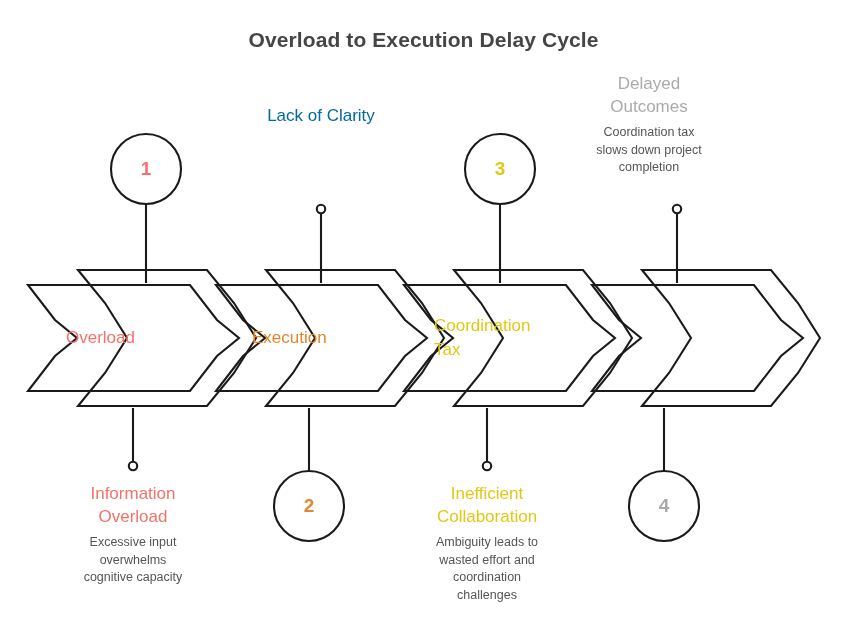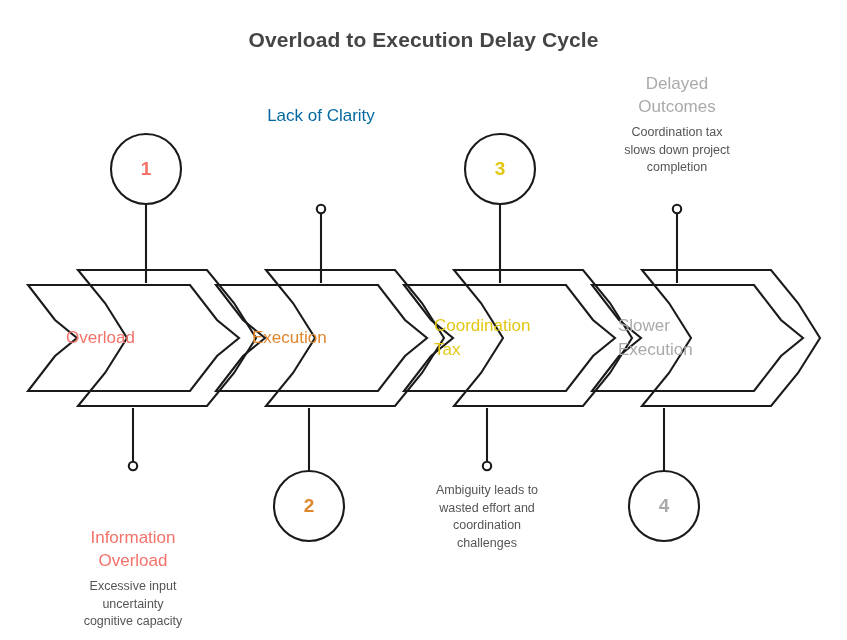--- a/index.html
+++ b/index.html
@@ -125,51 +125,51 @@
     </g>
   </svg>
 
   <div class="stage-label" style="left: 66px; top: 326px; color: rgb(244, 114, 106);">Overload</div>
 
   <div class="stage-label" style="left: 252px; top: 326px; color: rgb(224, 134, 44);">Execution</div>
 
   <div class="stage-label" style="left: 434px; top: 314px; color: rgb(227, 199, 21);">Coordination
 Tax</div>
 
-  <div class="stage-label" style="left: 618px; top: 314px; color: rgb(170, 170, 170);">Slower
-Execution</div>
 
   <div class="circle-num" style="left: 111px; top: 134px; color: rgb(244, 114, 106);">1</div>
 
   <div class="circle-num" style="left: 274px; top: 471px; color: rgb(224, 134, 44);">2</div>
 
   <div class="circle-num" style="left: 465px; top: 134px; color: rgb(227, 199, 21);">3</div>
 
   <div class="circle-num" style="left: 629px; top: 471px; color: rgb(170, 170, 170);">4</div>
 
-  <div class="callout" style="left:38px; top:482px; width:190px;margin-top:44px;">
+  <div class="callout" style="left:38px; top:482px; width:190px;">
     <div class="callout-title" style="color: rgb(244, 114, 106);">Information
 Overload</div>
     <div class="callout-desc">Excessive input
-uncertainty
+overwhelms
 cognitive capacity</div>
   </div>
 
   <div class="callout" style="left:226px; top:104px; width:190px;">
     <div class="callout-title" style="color: #0369a1;">Lack of Clarity</div>
   </div>
 
   <div class="callout" style="left:390px; top:482px; width:194px;">
+    <div class="callout-title" style="color: rgb(227, 199, 21);">Inefficient
+Collaboration</div>
     <div class="callout-desc">Ambiguity leads to
 wasted effort and
 coordination
 challenges</div>
   </div>
 
-  <div class="callout" style="left:580px; top:72px; width:194px;">
+  <div class="callout" style="left:552px; top:72px; width:194px;">
     <div class="callout-title" style="color: rgb(170, 170, 170);">Delayed
 Outcomes</div>
     <div class="callout-desc">Coordination tax
 slows down project
 completion</div>
   </div>
 
 </div>
 
 </body></html>

